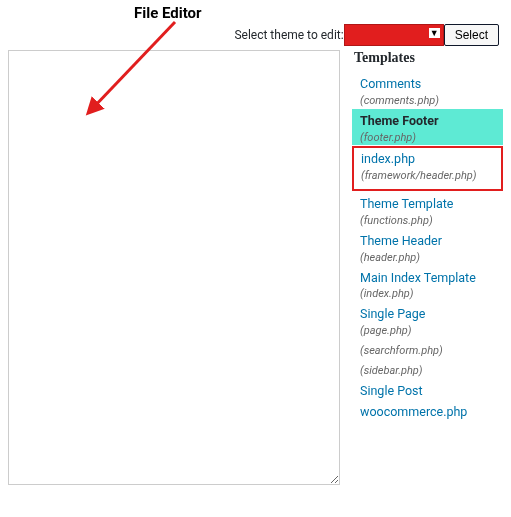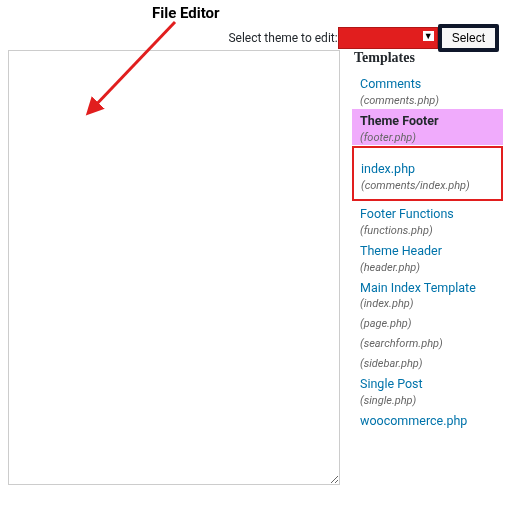--- a/index.html
+++ b/index.html
@@ -9,21 +9,21 @@
     color: #23282d;
     background: #fff;
     width: 511px;
     height: 517px;
     position: relative;
     overflow: hidden;
   }
   .annotation-title {
     position: absolute;
     top: 4px;
-    left: 152px;
+    left: 134px;
     font-weight: 700;
     font-size: 15px;
     color: #000;
     z-index: 10;
   }
   .arrow-svg {
     position: absolute;
     top: 14px;
     left: 80px;
     z-index: 9;
@@ -49,21 +49,21 @@
     content: "▼";
     position: absolute;
     right: 3px;
     top: 3px;
     color: #000;
     font-size: 9px;
     background:#fff;
     padding:0 1px;
   }
   .select-btn {
-    border: 4px solid #0f172a;
+    border: 1px solid #0f172a;
     background: #f7f7f7;
     padding: 3px 10px;
     font-size: 12px;
     cursor: pointer;
     border-radius: 2px;
   }
   .main {
     position: absolute;
     top: 50px;
     left: 8px;
@@ -93,39 +93,39 @@
     margin: 0 0 6px 2px;
     font-family: Liberation Serif, serif;
   }
   .file-list { list-style: none; }
   .file-item {
     padding: 4px 6px 0 8px;
     line-height: 1.35;
     cursor: pointer;
   }
   .file-item.active {
-    background: #f0abfc;
+    background: #5eead4;
   }
   .file-item .fname {
     color: #0073aa;
     font-size: 12.5px;
   }
   .file-item.active .fname {
     color: #23282d;
     font-weight: 700;
   }
   .file-item .fpath {
     color: #666;
     font-size: 11px;
     font-style: italic;
     margin-top: 1px;
   }
   .file-item.boxed {
     border: 2px solid #e11e1e;
-    padding: 13px 5px 5px 7px;
+    padding: 3px 5px 5px 7px;
     margin: 1px 0;
   }
 </style>
 </head>
 <body>
 
 <div class="annotation-title">File Editor</div>
 
 <svg class="arrow-svg" width="120" height="110">
   <defs>
@@ -150,46 +150,46 @@
         <li class="file-item">
           <div class="fname">Comments</div>
           <div class="fpath">(comments.php)</div>
         </li>
         <li class="file-item active">
           <div class="fname">Theme Footer</div>
           <div class="fpath">(footer.php)</div>
         </li>
         <li class="file-item boxed">
           <div class="fname">index.php</div>
-          <div class="fpath">(comments/index.php)</div>
+          <div class="fpath">(framework/header.php)</div>
         </li>
         <li class="file-item">
-          <div class="fname">Footer Functions</div>
+          <div class="fname">Theme Template</div>
           <div class="fpath">(functions.php)</div>
         </li>
         <li class="file-item">
           <div class="fname">Theme Header</div>
           <div class="fpath">(header.php)</div>
         </li>
         <li class="file-item">
           <div class="fname">Main Index Template</div>
           <div class="fpath">(index.php)</div>
         </li>
         <li class="file-item">
+          <div class="fname">Single Page</div>
           <div class="fpath">(page.php)</div>
         </li>
         <li class="file-item">
           <div class="fpath">(searchform.php)</div>
         </li>
         <li class="file-item">
           <div class="fpath">(sidebar.php)</div>
         </li>
         <li class="file-item">
           <div class="fname">Single Post</div>
-          <div class="fpath">(single.php)</div>
         </li>
         <li class="file-item">
           <div class="fname">woocommerce.php</div>
         </li>
       </ul>
 
   </div>
 </div>
 
 </body></html>

